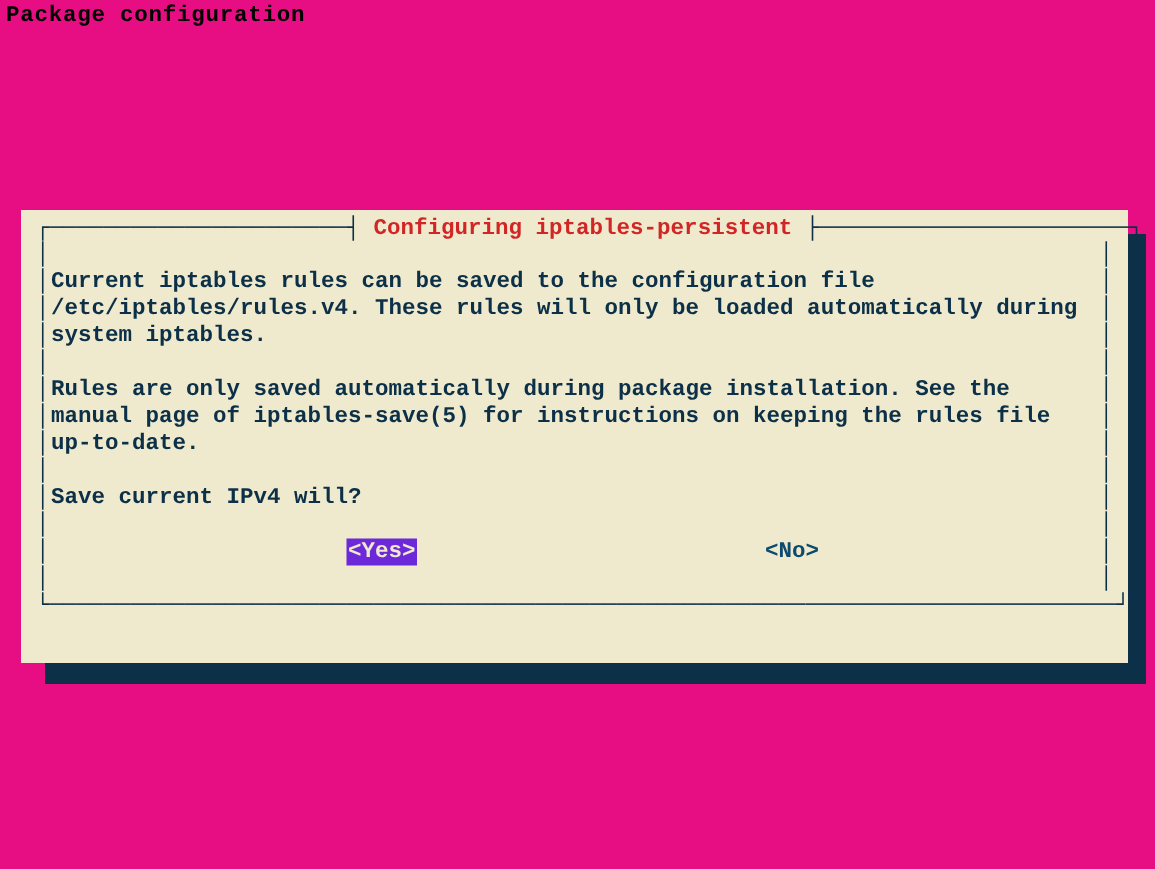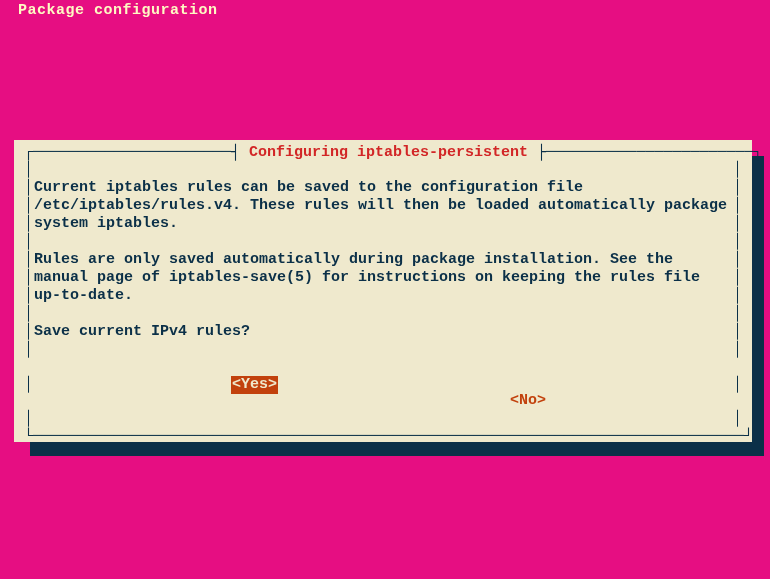--- a/index.html
+++ b/index.html
@@ -11,22 +11,22 @@
       font-family: "Courier New", monospace;
       font-size: 15px;
       font-weight: bold;
       background: #e60e82;
       width: 770px;
       height: 579px;
       overflow: hidden;
       position: relative;
     }
     .header {
-      color: #fef9c3;
-      padding: 2px 0 0 18px;
+      color: #000000;
+      padding: 2px 0 0 4px;
       letter-spacing: 0.5px;
     }
     .dialog-shadow {
       position: absolute;
       top: 156px;
       left: 30px;
       width: 734px;
       height: 300px;
       background: #0b3048;
     }
@@ -62,53 +62,52 @@
       display: flex;
     }
     .left-pipe { width: 10px; }
     .right-pipe { margin-left: auto; }
     .line-text { flex: 1; }
     .buttons-row {
       display: flex;
       align-items: center;
     }
     .btn-yes {
-      background: #c2410c;
+      background: #6d28d9;
       color: #efe9cd;
       padding: 0 1px;
       margin-left: 197px;
     }
     .btn-no {
       margin-left: 232px;
-      color: #c2410c;
-      margin-top: 33px;
+      color: #0c4a6e;
     }
     .bottom-border {
       white-space: pre;
       color: #0b3048;
     }
   </style>
 </head>
 <body>
 
 <div class="header">Package configuration</div>
 
 <div class="dialog-shadow"></div>
 
 <div class="dialog">
   <div class="frame">
     <div class="top-border">┌──────────────────────┤<span class="title-span"> Configuring iptables-persistent </span>├───────────────────────┐</div>
     <div class="row content-line"><span class="left-pipe">│</span><span class="line-text"> </span><span class="right-pipe">│</span></div>
     <div class="row content-line"><span class="left-pipe">│</span><span class="line-text">Current iptables rules can be saved to the configuration file</span><span class="right-pipe">│</span></div>
-    <div class="row content-line"><span class="left-pipe">│</span><span class="line-text">/etc/iptables/rules.v4. These rules will then be loaded automatically package</span><span class="right-pipe">│</span></div>
+    <div class="row content-line"><span class="left-pipe">│</span><span class="line-text">/etc/iptables/rules.v4. These rules will only be loaded automatically during</span><span class="right-pipe">│</span></div>
     <div class="row content-line"><span class="left-pipe">│</span><span class="line-text">system iptables.</span><span class="right-pipe">│</span></div>
     <div class="row content-line"><span class="left-pipe">│</span><span class="line-text"> </span><span class="right-pipe">│</span></div>
     <div class="row content-line"><span class="left-pipe">│</span><span class="line-text">Rules are only saved automatically during package installation. See the</span><span class="right-pipe">│</span></div>
     <div class="row content-line"><span class="left-pipe">│</span><span class="line-text">manual page of iptables-save(5) for instructions on keeping the rules file</span><span class="right-pipe">│</span></div>
     <div class="row content-line"><span class="left-pipe">│</span><span class="line-text">up-to-date.</span><span class="right-pipe">│</span></div>
     <div class="row content-line"><span class="left-pipe">│</span><span class="line-text"> </span><span class="right-pipe">│</span></div>
-    <div class="row content-line"><span class="left-pipe">│</span><span class="line-text">Save current IPv4 rules?</span><span class="right-pipe">│</span></div>
+    <div class="row content-line"><span class="left-pipe">│</span><span class="line-text">Save current IPv4 will?</span><span class="right-pipe">│</span></div>
     <div class="row content-line"><span class="left-pipe">│</span><span class="line-text"> </span><span class="right-pipe">│</span></div>
     <div class="row buttons-row"><span class="left-pipe">│</span><span class="btn-yes">&lt;Yes&gt;</span><span class="btn-no">&lt;No&gt;</span><span class="right-pipe">│</span></div>
     <div class="row content-line"><span class="left-pipe">│</span><span class="line-text"> </span><span class="right-pipe">│</span></div>
     <div class="bottom-border">└───────────────────────────────────────────────────────────────────────────────┘</div>
   </div>
 </div>
 
 </body></html>

